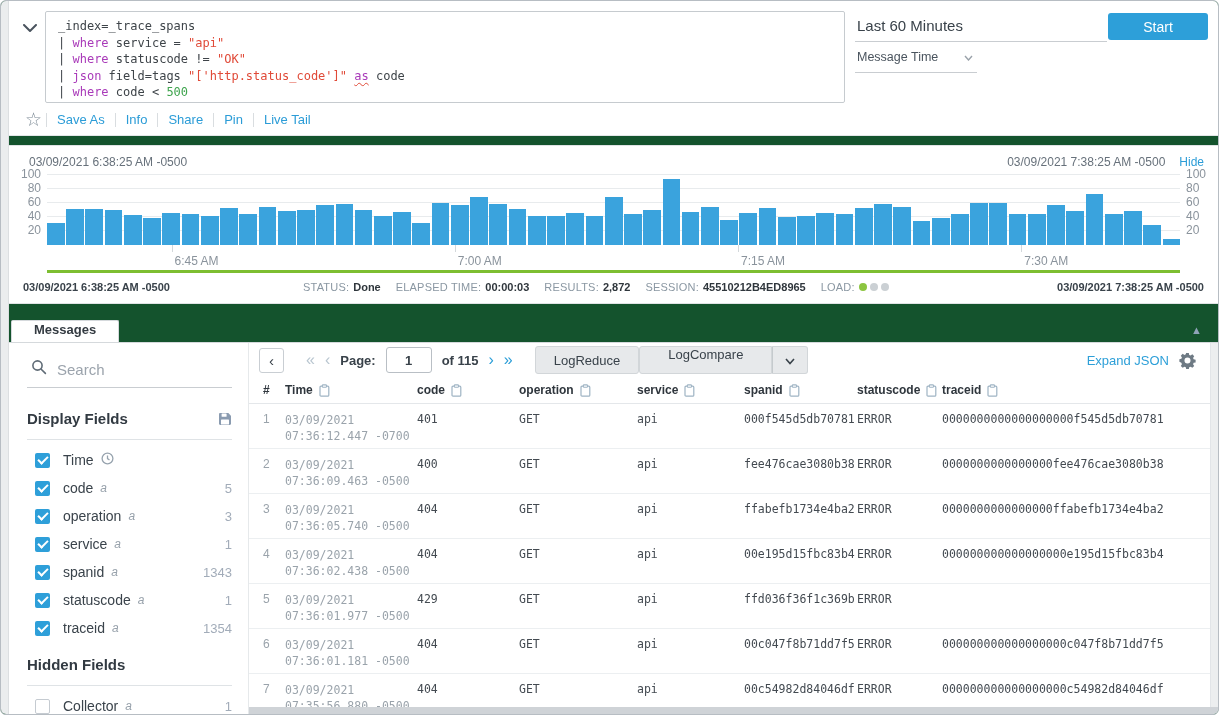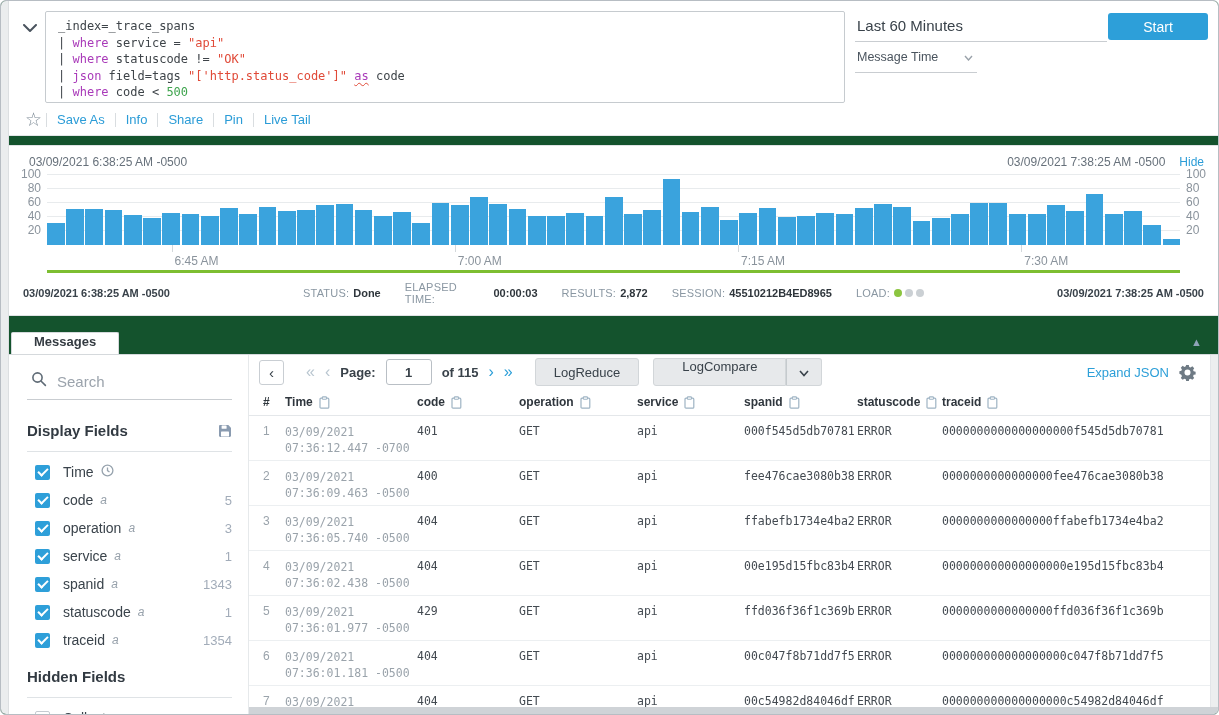--- a/index.html
+++ b/index.html
@@ -49,21 +49,21 @@
   .gridline { position:absolute; left:0; right:0; height:1px; background:#e8ebed; }
   .bars { position:absolute; left:0; right:0; top:0; bottom:0; display:flex; align-items:flex-end; gap:1.5px; }
   .bar { flex:1; background:#3aa3dd; min-width:2px; }
   .xaxis { height:22px; position:relative; margin:0 38px; font-size:12px; color:#8a939c; }
   .xtick { position:absolute; top:9px; transform:translateX(-50%); }
   .xtickmark { position:absolute; top:0; width:1px; height:7px; background:#d3d8db; }
   .green-rule { height:3px; background:#7dbe31; margin:3px 38px 0; }
   .status-row { display:flex; align-items:center; padding:8px 14px 10px; font-size:11px; }
   .status-ts { width:280px; color:#39424a; font-weight:bold; flex:none; }
   .status-ts.right { text-align:right; }
-  .status-center { flex:1; display:flex; justify-content:flex-start; align-items:center; gap:24px; }
+  .status-center { flex:1; display:flex; justify-content:flex-start; align-items:center; gap:15px; }
   .status-seg { display:flex; align-items:center; gap:4px; }
   .status-lab { color:#8a97a2; letter-spacing:.2px; }
   .status-val { color:#2f363c; font-weight:bold; }
   .load-dots { display:flex; gap:3px; align-items:center; }
   .dot { width:8px; height:8px; border-radius:50%; background:#cbd0d4; }
   .dot.on { background:#8cc540; }
 
   
   .messages-section { flex:1; display:flex; flex-direction:column; min-height:0; margin-top:9px; }
   .tab-row { display:flex; align-items:flex-end; justify-content:space-between; padding:0 16px 0 2px; height:29px; flex:none; }
@@ -95,21 +95,21 @@
              align-items:center; justify-content:center; color:#39424a; font-size:15px; cursor:pointer; }
   .pager { display:flex; align-items:center; margin-left:22px; gap:10px; font-size:13px; font-weight:bold; color:#39424a; }
   .pg-arrow { font-size:16px; cursor:pointer; font-weight:normal; }
   .pg-arrow.disabled { color:#b9c6d0; }
   .pg-arrow.enabled { color:#2d9fd8; }
   .page-input { width:46px; height:26px; border:1px solid #b9bfc5; border-radius:3px; text-align:center;
                 font-size:13px; font-weight:bold; color:#39424a; font-family:inherit; }
   .tool-btn { height:28px; background:#e7e9eb; border:1px solid #d2d6d9; border-radius:3px; color:#39424a;
               font-size:13px; font-family:inherit; padding:0 18px; cursor:pointer; }
   .logreduce { margin-left:22px; }
-  .combo { display:flex; margin-left:14px; }
+  .combo { display:flex; }
   .combo .tool-btn.main { border-radius:3px 0 0 3px; padding:0 28px; }
   .combo .tool-btn.caret { border-radius:0 3px 3px 0; border-left:1px solid #c5cacd; padding:0 12px; display:flex; align-items:center; }
   .toolbar-right { margin-left:auto; display:flex; align-items:center; gap:10px; }
   .expand-json { color:#2d9fd8; font-size:13px; cursor:pointer; }
   .gear { cursor:pointer; display:flex; }
 
   .msg-table { flex:1; display:flex; flex-direction:column; min-height:0; }
   .tbl-grid { display:grid; grid-template-columns:22px 132px 102px 118px 107px 113px 85px 1fr; padding:0 16px 0 14px; }
   .tbl-header { height:27px; align-items:center; border-bottom:1px solid #e4e7ea; flex:none; }
   .th { display:flex; align-items:center; gap:6px; font-size:12px; font-weight:bold; color:#2f363d; cursor:pointer; }
@@ -554,21 +554,20 @@
                   <div class="cell-num">5</div>
                   <div class="cell-time">
                     <div>03/09/2021</div>
                     <div>07:36:01.977 -0500</div>
                   </div>
                   <div>429</div>
                   <div>GET</div>
                   <div>api</div>
                   <div>ffd036f36f1c369b</div>
                   <div>ERROR</div>
-                  <div>0000000000000000ffd036f36f1c369b</div>
                 </div>
                 <div class="tbl-grid tbl-row">
                   <div class="cell-num">6</div>
                   <div class="cell-time">
                     <div>03/09/2021</div>
                     <div>07:36:01.181 -0500</div>
                   </div>
                   <div>404</div>
                   <div>GET</div>
                   <div>api</div>

